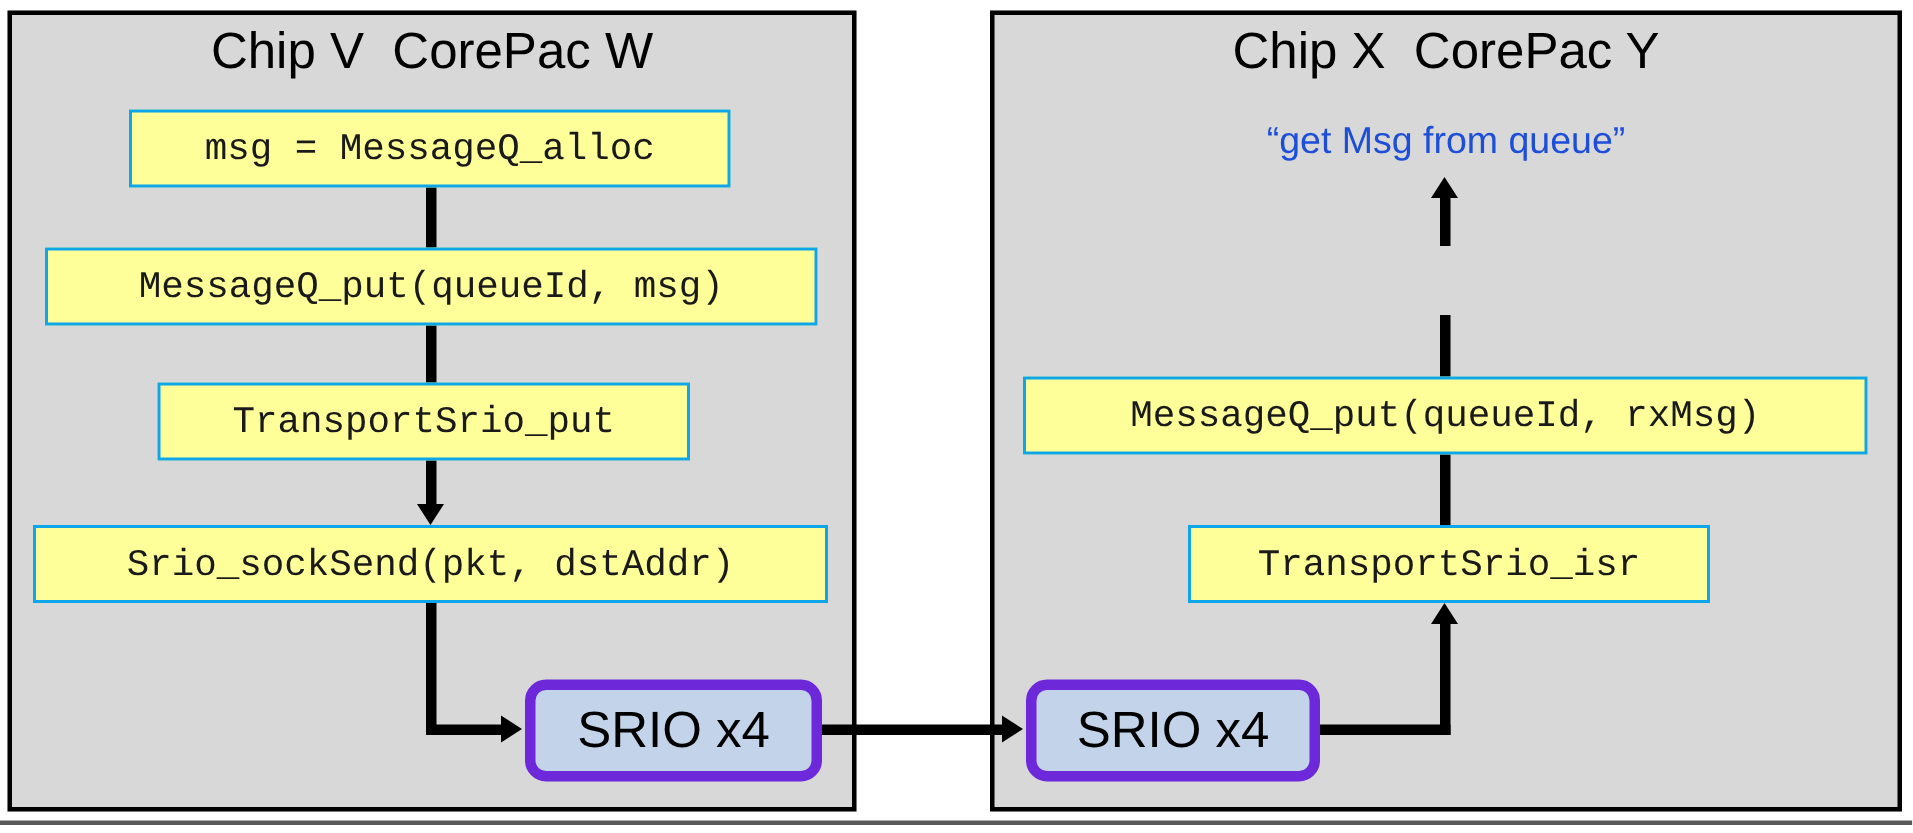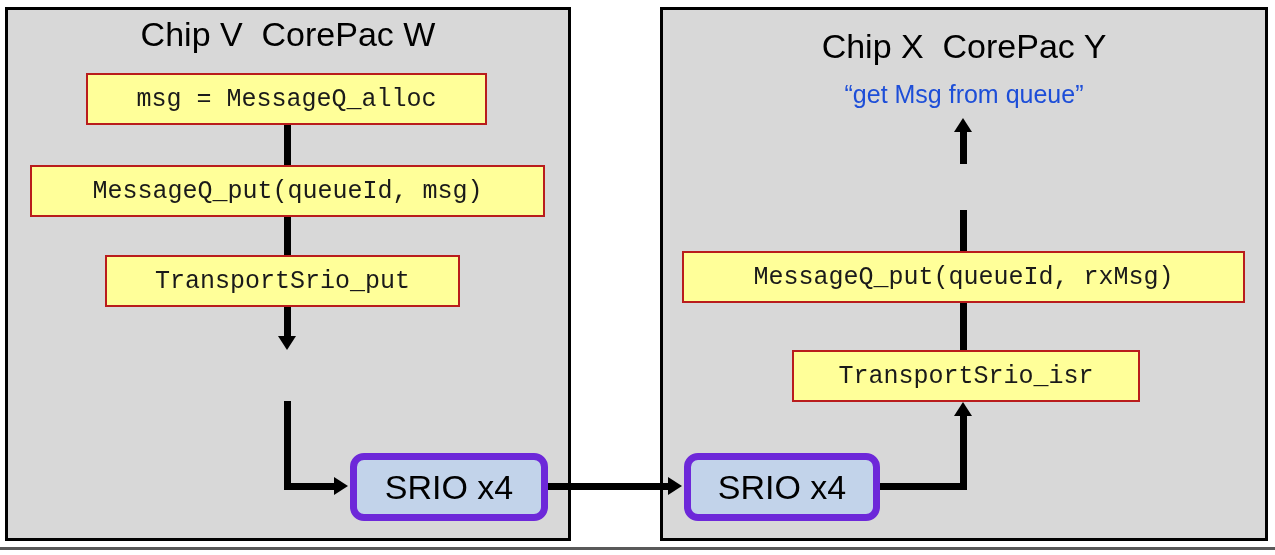--- a/index.html
+++ b/index.html
@@ -38,21 +38,21 @@
     width: 100%;
     text-align: center;
     font-family: "Liberation Sans", sans-serif;
     font-size: 25px;
     color: #1d4ed8;
     white-space: pre;
   }
   .codebox {
     position: absolute;
     background: #ffff99;
-    border: 2px solid #b91c1c;
+    border: 2px solid #0ea5e9;
     box-sizing: border-box;
     display: flex;
     align-items: center;
     justify-content: center;
     font-family: "Liberation Mono", monospace;
     font-size: 25px;
     color: #1a1a1a;
     white-space: pre;
     letter-spacing: 0px;
     z-index: 3;
@@ -121,30 +121,31 @@
   <div class="conn" style="left:284px; top:401px; width:7px; height:85px;"></div>
   <div class="conn" style="left:284px; top:483px; width:50px; height:7px;"></div>
   <div class="arrowhead arrow-right" style="left:334px; top:477px;"></div>
 
   <div class="codebox" style="left:86px; top:73px; width:401px; height:52px;">msg = MessageQ_alloc</div>
 
   <div class="codebox" style="left:30px; top:165px; width:515px; height:52px;">MessageQ_put(queueId, msg)</div>
 
   <div class="codebox" style="left:105px; top:255px; width:355px; height:52px;">TransportSrio_put</div>
 
+  <div class="codebox" style="left:22px; top:350px; width:530px; height:52px;">Srio_sockSend(pkt, dstAddr)</div>
 
   <div class="srio" style="left:350px; top:453px; width:198px; height:68px;">SRIO x4</div>
 
   <div class="conn" style="left:546px; top:483px; width:122px; height:7px;"></div>
   <div class="arrowhead arrow-right" style="left:668px; top:477px;"></div>
 
   <div class="panel" style="left:660px; top:7px; width:608px; height:534px;">
   </div>
 
-  <div class="panel-title" style="left:660px; top:27px; width:608px;">Chip X  CorePac Y</div>
+  <div class="panel-title" style="left:660px; top:15px; width:608px;">Chip X  CorePac Y</div>
 
   <div class="note-text" style="left:660px; top:80px; width:608px;">“get Msg from queue”</div>
 
   <div class="conn" style="left:960px; top:129px; width:7px; height:35px;"></div>
   <div class="arrowhead arrow-up" style="left:954px; top:118px;"></div>
 
   <div class="conn" style="left:960px; top:210px; width:7px; height:44px;"></div>
 
   <div class="conn" style="left:960px; top:300px; width:7px; height:52px;"></div>
 

